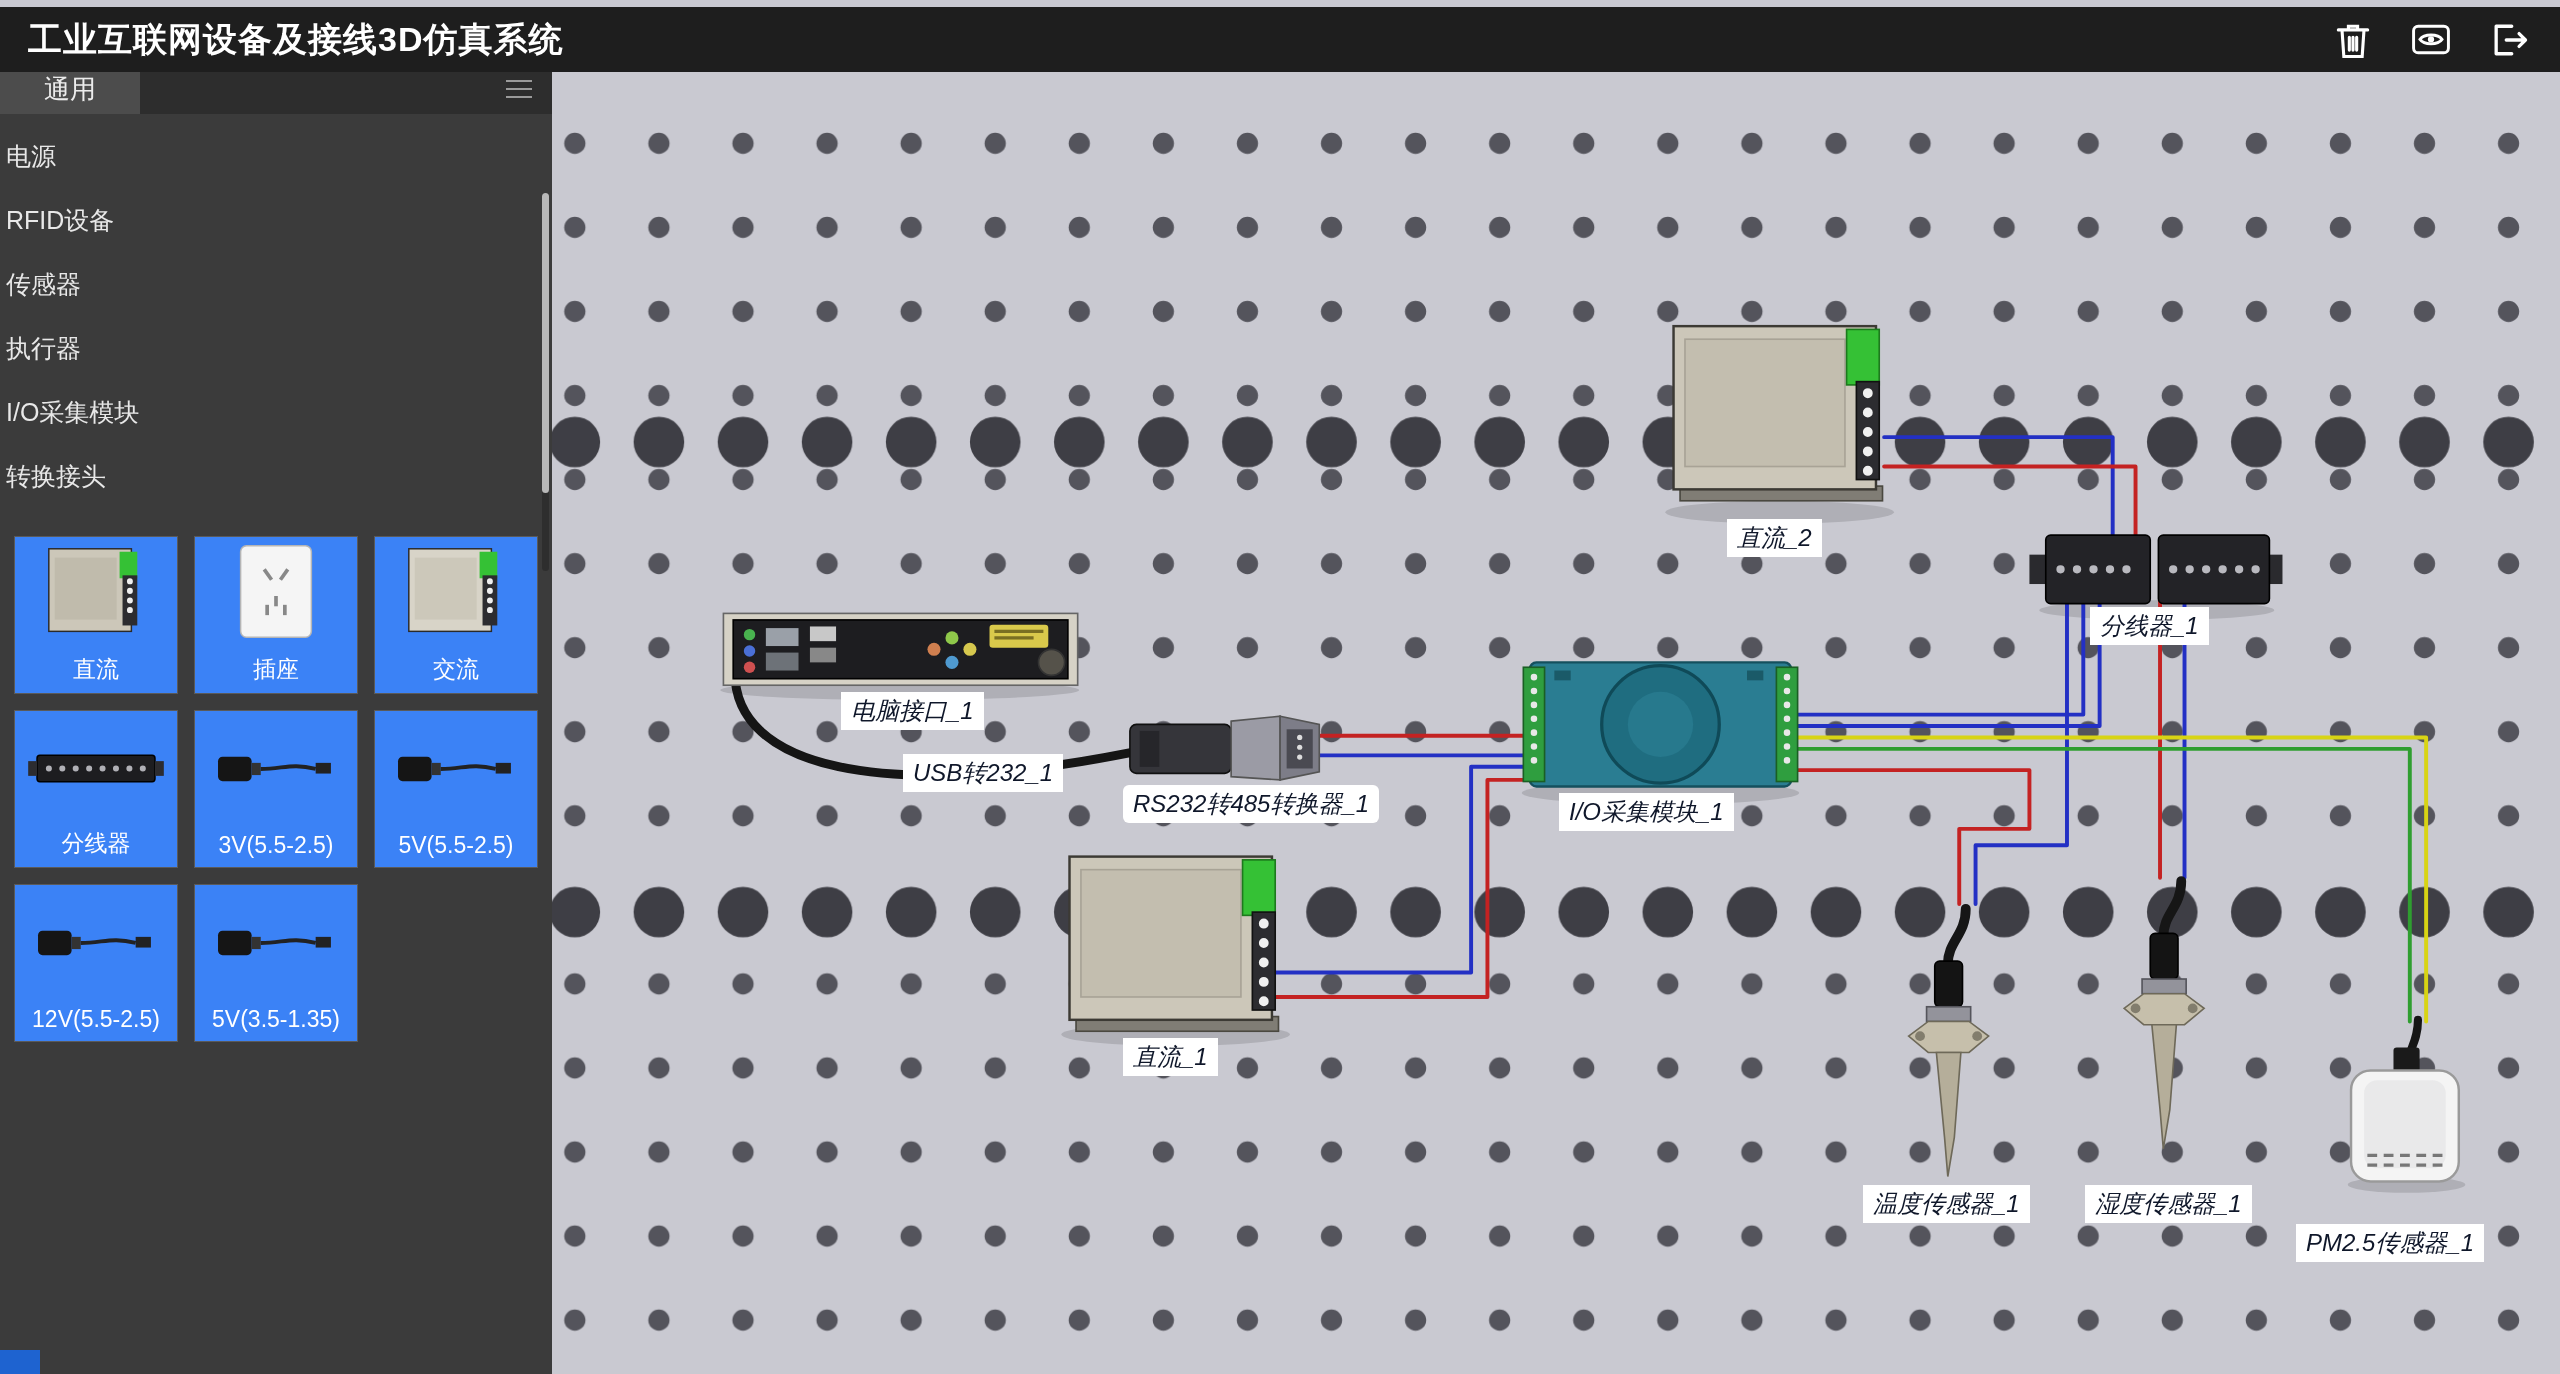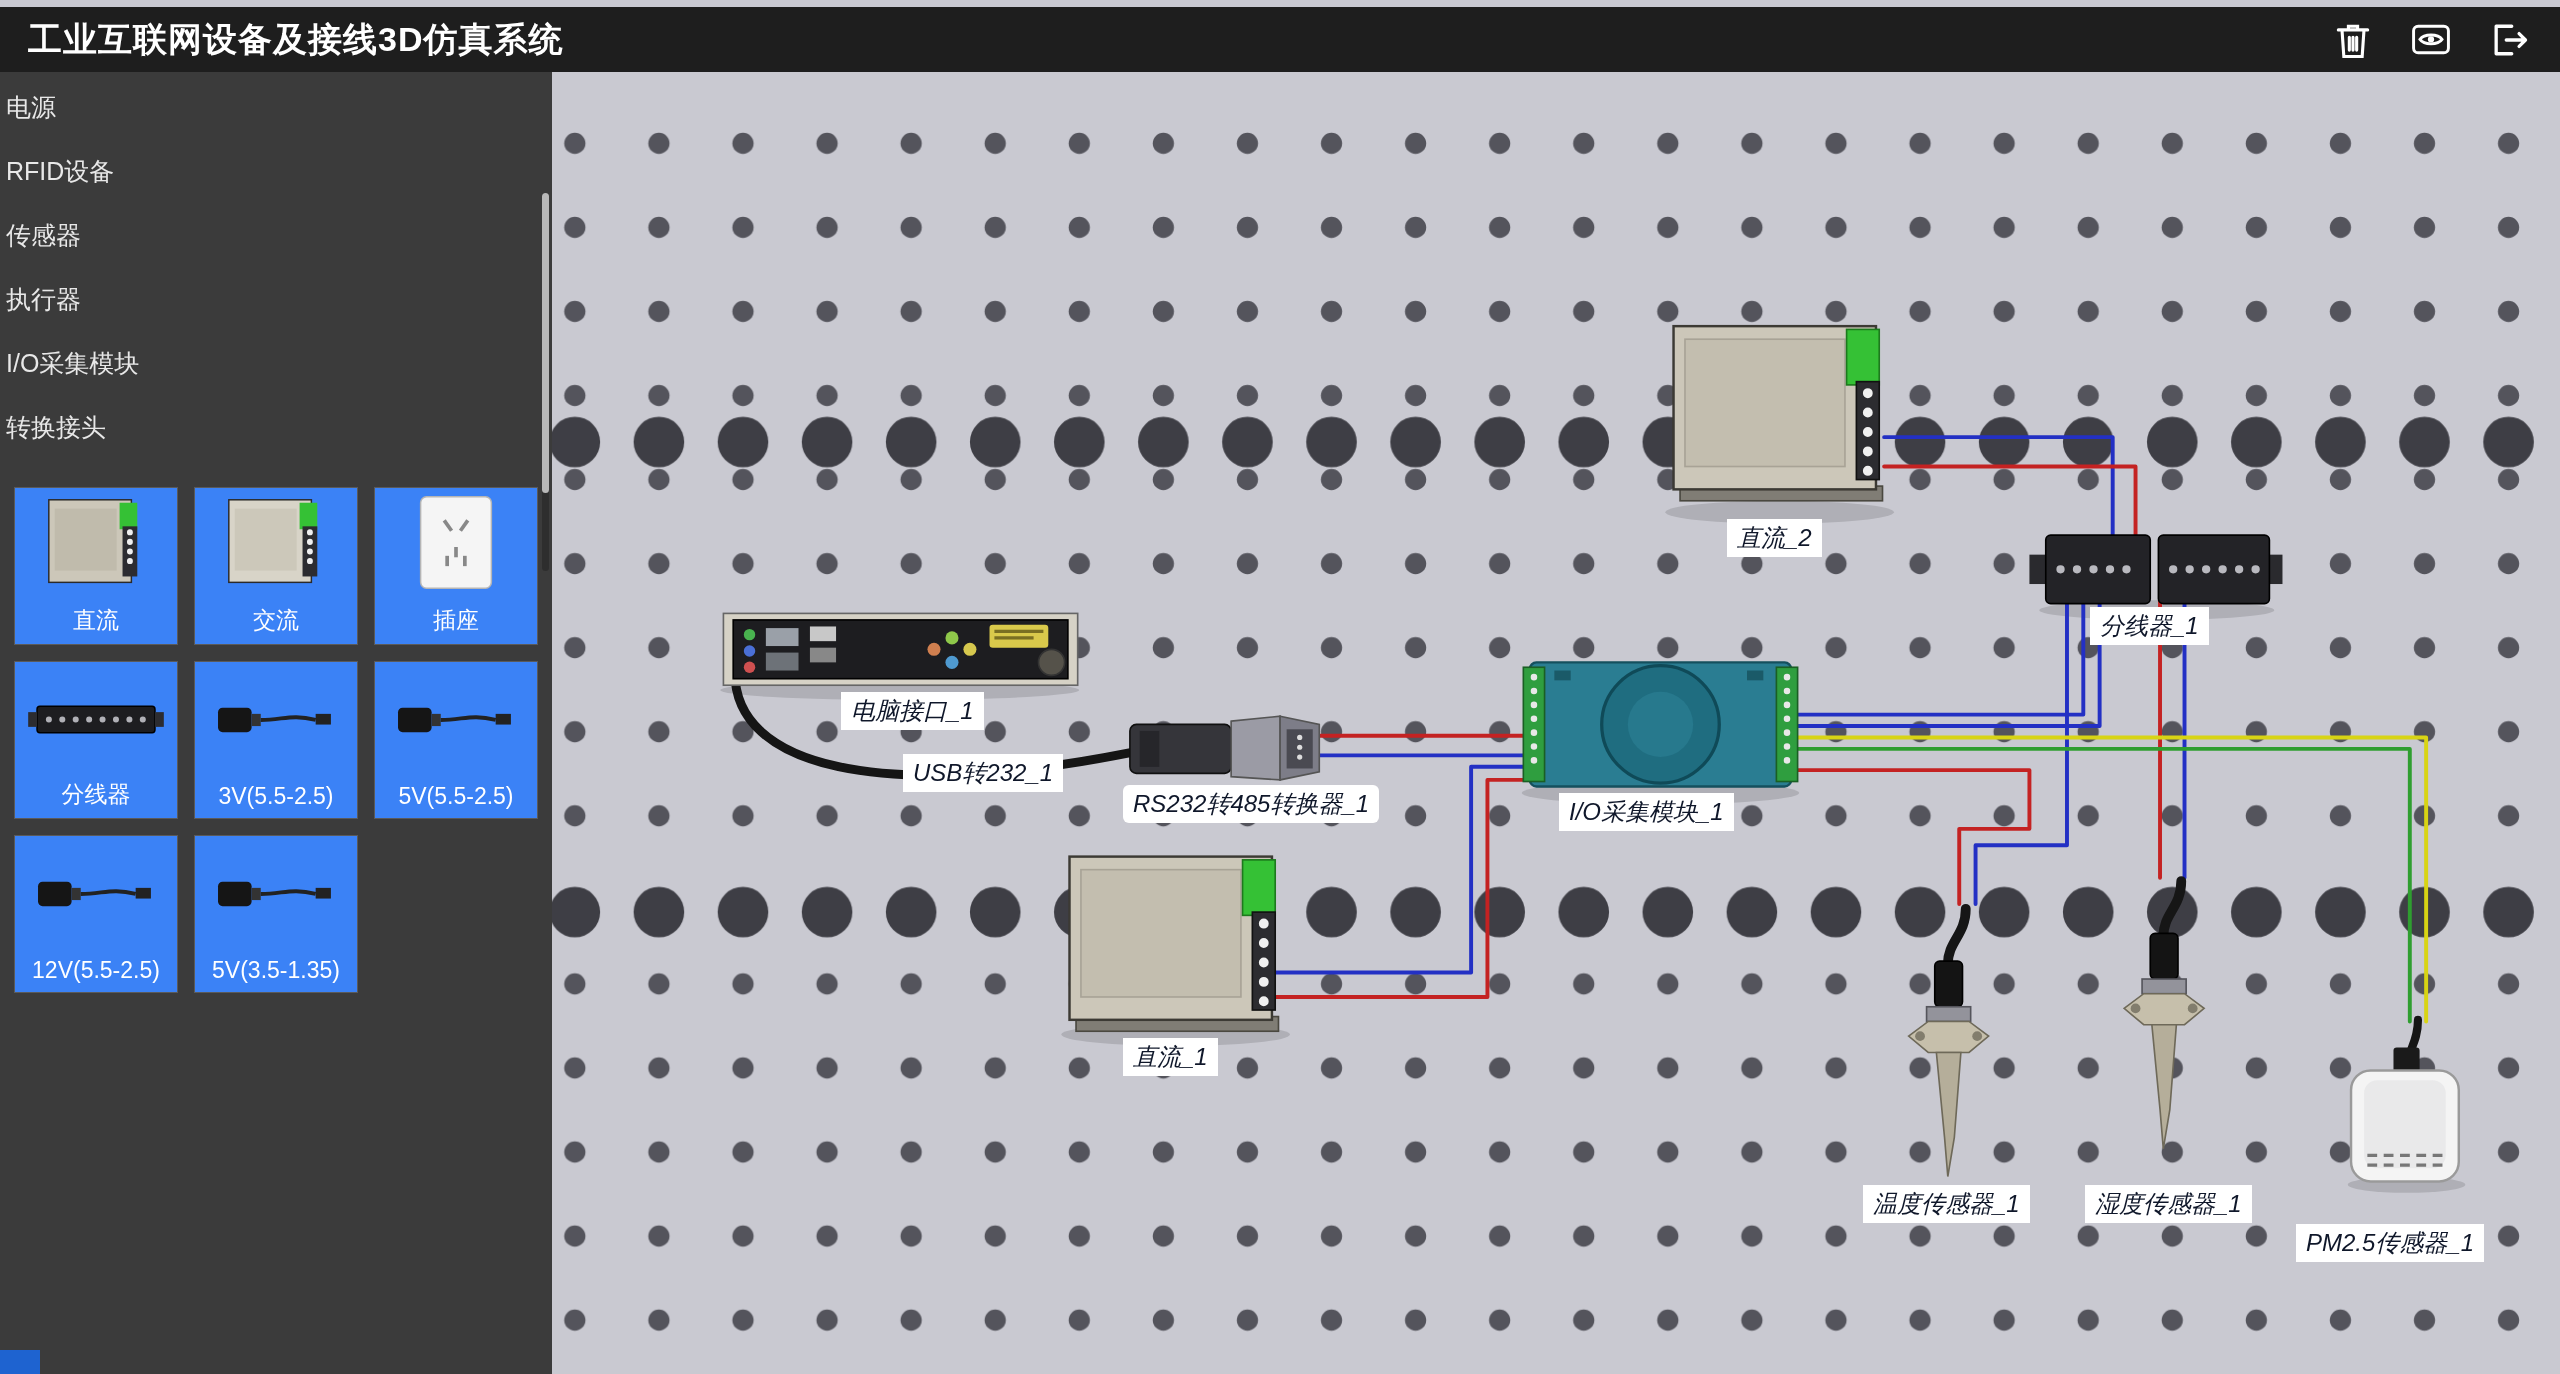--- a/index.html
+++ b/index.html
@@ -90,20 +90,28 @@
     <div class="hicon">
       <svg viewBox="0 0 24 24" fill="none" stroke="#ffffff" stroke-width="1.8" stroke-linecap="round" stroke-linejoin="round">
         <path d="M13.5 4.5H5v15h8.5"></path>
         <path d="M10.5 12h10.5M17.5 8.5l3.5 3.5-3.5 3.5"></path>
       </svg>
     </div>
   </div>
 </div>
 
 <div class="sidebar">
+  <div class="tabrow">
+    <div class="tab">通用</div>
+    <div class="hamburger">
+      <svg width="30" height="22" viewBox="0 0 30 22" stroke="#9a9a9a" stroke-width="2">
+        <path d="M2 3h26M2 11h26M2 19h26"></path>
+      </svg>
+    </div>
+  </div>
 
   <div class="menu">
     <div class="menu-item">电源</div>
     <div class="menu-item">RFID设备</div>
     <div class="menu-item">传感器</div>
     <div class="menu-item">执行器</div>
     <div class="menu-item">I/O采集模块</div>
     <div class="menu-item">转换接头</div>
   </div>
   <div class="side-scrollbar">
@@ -118,39 +126,39 @@
         <rect x="22" y="14" width="42" height="42" fill="#c0bbac"></rect>
         <rect x="66" y="10" width="12" height="18" fill="#35c135"></rect>
         <rect x="68" y="26" width="10" height="34" fill="#2c2c30"></rect>
         <line x1="73" y1="30" x2="73" y2="56" stroke="#eeeeee" stroke-width="4" stroke-linecap="round" stroke-dasharray="0.1 6.4"></line>
       </svg>
       <div class="card-label">直流</div>
     </div>
 
     <div class="card">
       <svg viewBox="0 0 100 78">
-        <rect x="18" y="8" width="56" height="56" fill="#d8d4c8" stroke="#2a2a2a"></rect>
-        <rect x="22" y="14" width="42" height="42" fill="#ccc8ba"></rect>
-        <rect x="66" y="10" width="12" height="18" fill="#35c135"></rect>
-        <rect x="68" y="26" width="10" height="34" fill="#2c2c30"></rect>
-        <line x1="73" y1="30" x2="73" y2="56" stroke="#eeeeee" stroke-width="4" stroke-linecap="round" stroke-dasharray="0.1 6.4"></line>
-      </svg>
-      <div class="card-label">交流</div>
-    </div>
-
-    <div class="card">
-      <svg viewBox="0 0 100 78">
         <rect x="26" y="6" width="48" height="62" rx="4" fill="#f5f5f5" stroke="#b5b5b5"></rect>
         <line x1="42" y1="22" x2="47" y2="29" stroke="#888" stroke-width="2.5"></line>
         <line x1="58" y1="22" x2="53" y2="29" stroke="#888" stroke-width="2.5"></line>
         <line x1="44" y1="46" x2="44" y2="53" stroke="#888" stroke-width="2.5"></line>
         <line x1="56" y1="46" x2="56" y2="53" stroke="#888" stroke-width="2.5"></line>
         <line x1="50" y1="40" x2="50" y2="47" stroke="#888" stroke-width="2.5"></line>
       </svg>
       <div class="card-label">插座</div>
+    </div>
+
+    <div class="card">
+      <svg viewBox="0 0 100 78">
+        <rect x="18" y="8" width="56" height="56" fill="#d8d4c8" stroke="#2a2a2a"></rect>
+        <rect x="22" y="14" width="42" height="42" fill="#ccc8ba"></rect>
+        <rect x="66" y="10" width="12" height="18" fill="#35c135"></rect>
+        <rect x="68" y="26" width="10" height="34" fill="#2c2c30"></rect>
+        <line x1="73" y1="30" x2="73" y2="56" stroke="#eeeeee" stroke-width="4" stroke-linecap="round" stroke-dasharray="0.1 6.4"></line>
+      </svg>
+      <div class="card-label">交流</div>
     </div>
 
     <div class="card">
       <svg viewBox="0 0 100 78">
         <rect x="10" y="30" width="80" height="18" rx="2" fill="#1d1d20" stroke="#000"></rect>
         <rect x="4" y="34" width="6" height="10" fill="#2c2c30"></rect>
         <rect x="90" y="34" width="6" height="10" fill="#2c2c30"></rect>
         <line x1="18" y1="39" x2="82" y2="39" stroke="#b0b0b6" stroke-width="4" stroke-linecap="round" stroke-dasharray="0.1 9"></line>
       </svg>
       <div class="card-label">分线器</div>

